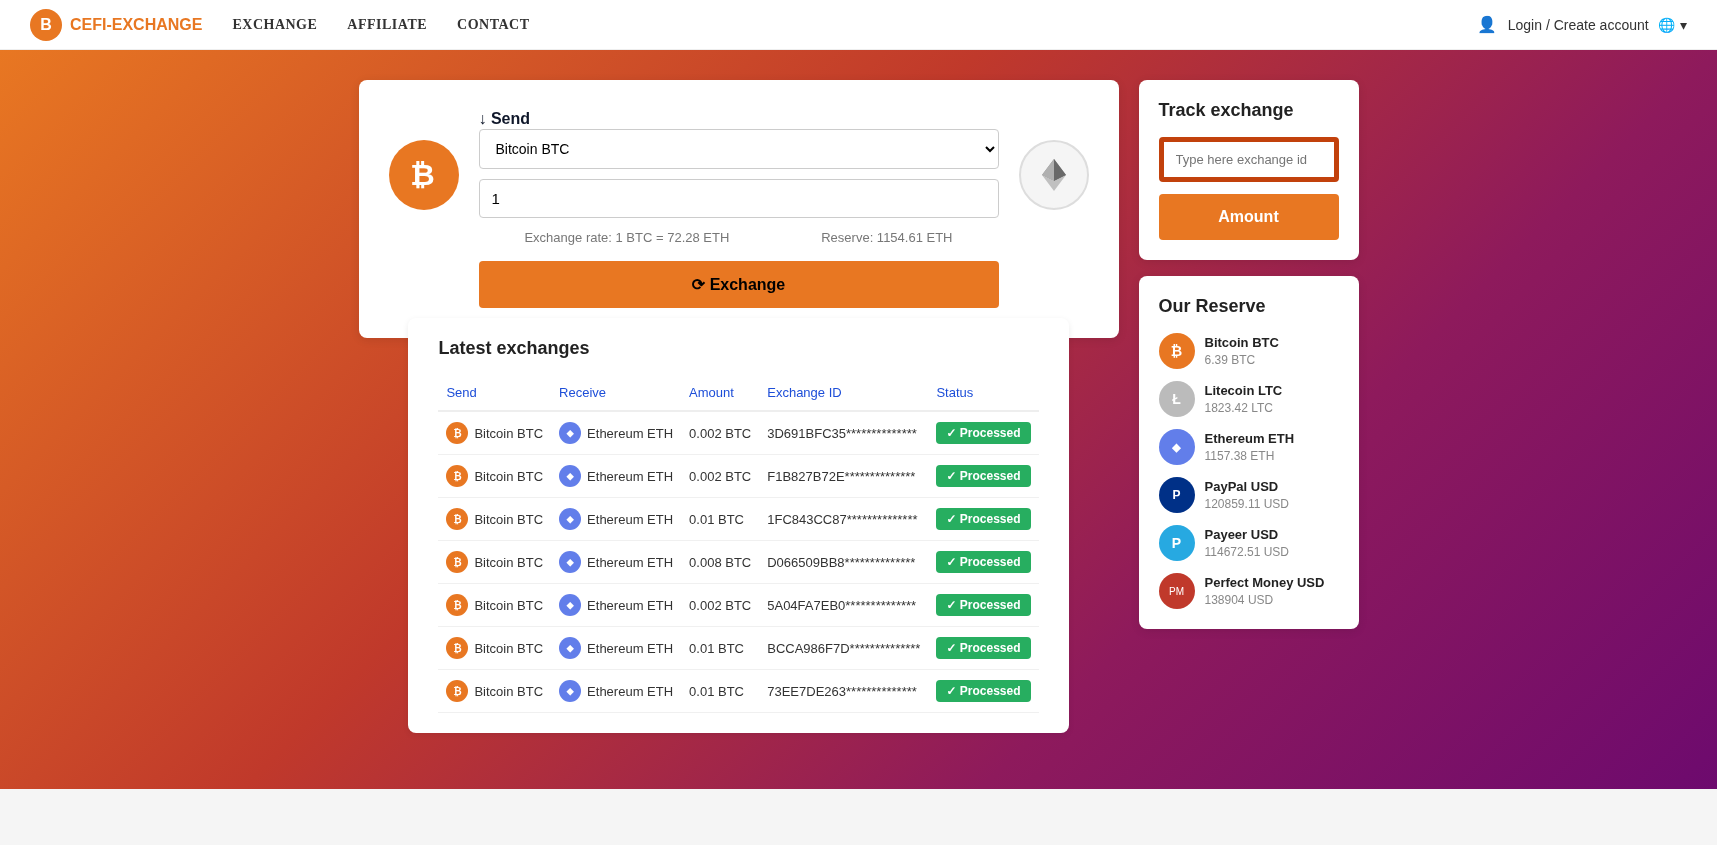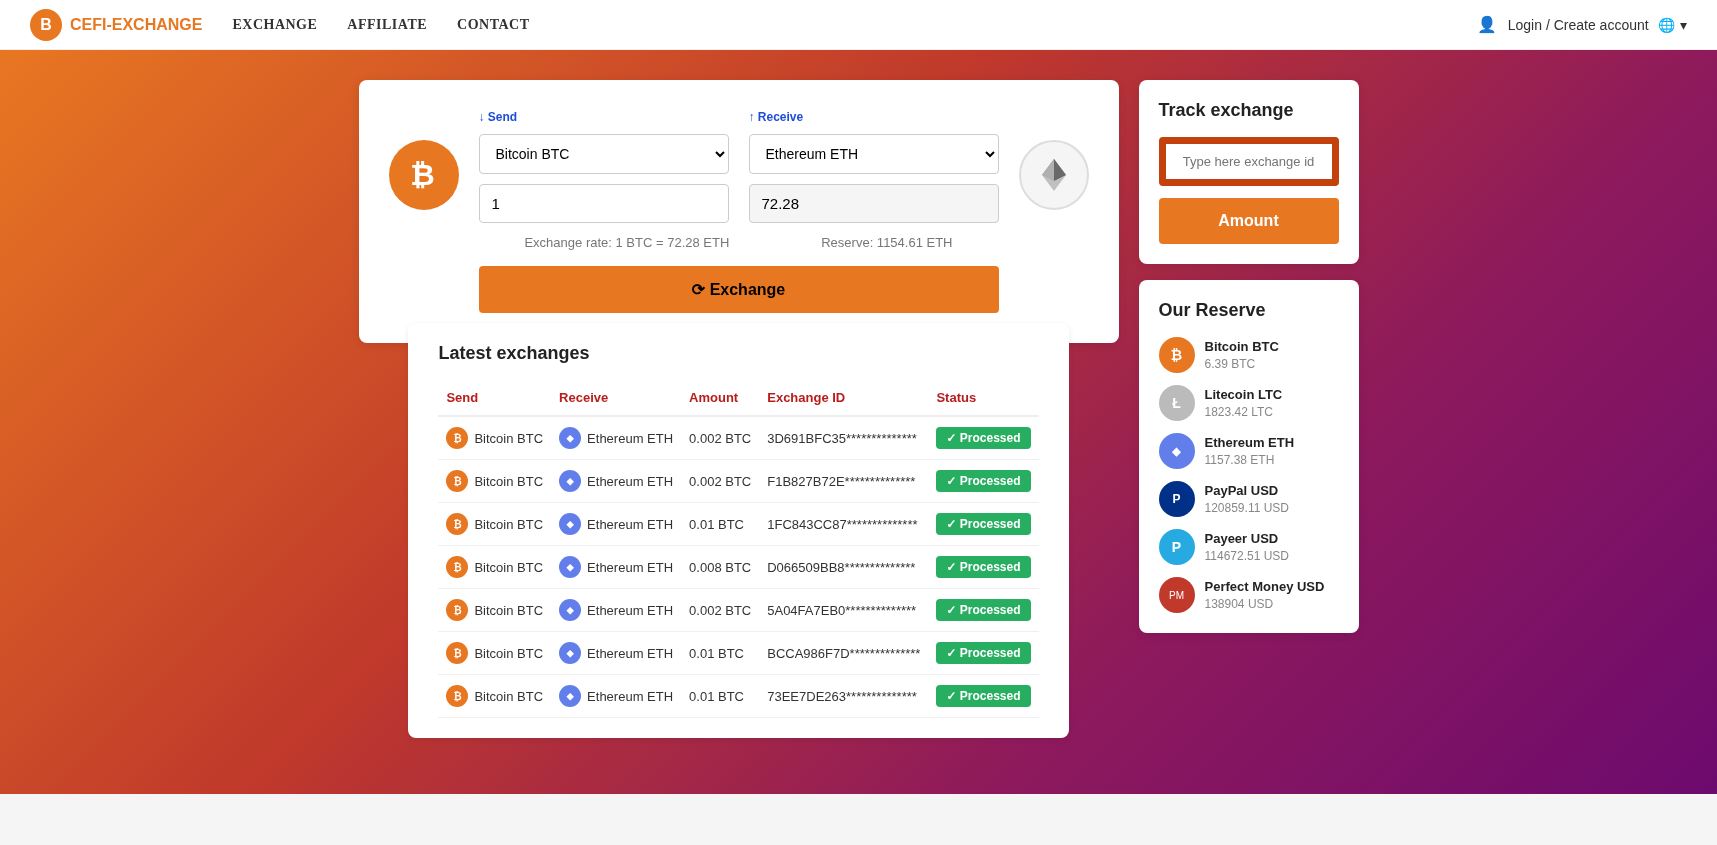--- a/index.html
+++ b/index.html
@@ -30,21 +30,21 @@
     }
     .exchange-main { display: flex; gap: 20px; align-items: flex-start; }
     .btc-logo {
       width: 70px; height: 70px; background: #e87722; border-radius: 50%;
       display: flex; align-items: center; justify-content: center; margin-top: 30px; flex-shrink: 0;
     }
     .btc-logo svg { width: 40px; height: 40px; }
     .exchange-form { flex: 1; }
     .form-cols { display: flex; gap: 20px; }
     .form-col { flex: 1; }
-    .form-label { font-size: 12px; font-weight: 600; color: #1d4ed8; margin-bottom: 10px; display: block; }
+    .form-label { font-size: 16px; font-weight: 600; color: #0f172a; margin-bottom: 1px; display: block; }
     .form-col select {
       width: 100%; padding: 10px 12px; border: 1px solid #ccc; border-radius: 4px;
       font-size: 14px; background: #fff; cursor: pointer; appearance: auto;
       margin-bottom: 10px;
     }
     .form-col input {
       width: 100%; padding: 10px 12px; border: 1px solid #ccc; border-radius: 4px;
       font-size: 15px;
     }
     .form-col input.receive-input { background: #f5f5f5; }
@@ -61,22 +61,22 @@
       display: block; width: 100%; padding: 14px; background: #e87722; color: #000000;
       border: none; border-radius: 4px; font-size: 16px; font-weight: bold; cursor: pointer;
       margin: 0 auto;
     }
 
     
     .side-cards { display: flex; flex-direction: column; gap: 16px; width: 220px; }
     .side-card { background: #fff; border-radius: 8px; padding: 20px; box-shadow: 0 2px 10px rgba(0,0,0,0.1); }
     .side-card h3 { font-size: 18px; font-weight: bold; margin-bottom: 16px; color: #222; }
     .track-input {
-      width: 100%; padding: 10px 12px; border: 7px solid #c2410c; border-radius: 4px;
-      font-size: 13px; color: #aaa; margin-bottom: 12px; text-align: center;
+      width: 100%; padding: 10px 12px; border: 5px solid #c2410c; border-radius: 4px;
+      font-size: 13px; color: #aaa; margin-bottom: 12px;
     }
     .track-btn {
       width: 100%; padding: 14px; background: #e87722; color: #fff;
       border: none; border-radius: 4px; font-size: 16px; font-weight: bold; cursor: pointer;
     }
     .reserve-list { display: flex; flex-direction: column; gap: 12px; }
     .reserve-item { display: flex; align-items: center; gap: 10px; }
     .reserve-icon {
       width: 36px; height: 36px; border-radius: 50%; display: flex; align-items: center;
       justify-content: center; font-weight: bold; font-size: 14px; flex-shrink: 0;
@@ -93,21 +93,21 @@
     
     .latest-section {
       max-width: 990px; margin: -20px auto 16px; background: #fff; border-radius: 8px;
       padding: 20px 30px; box-shadow: 0 2px 6px rgba(0,0,0,0.08);
       position: relative; z-index: 5;
     }
     .latest-section h2 { font-size: 18px; font-weight: bold; margin-bottom: 16px; color: #222; }
     .table-container { width: 100%; }
     table { width: 100%; border-collapse: collapse; }
     thead tr { border-bottom: 2px solid #eee; }
-    th { text-align: left; padding: 10px 8px; font-size: 13px; font-weight: 700; color: #b91c1c; }
+    th { text-align: left; padding: 10px 8px; font-size: 13px; font-weight: 400; color: #1d4ed8; }
     td { padding: 10px 8px; font-size: 13px; color: #333; border-bottom: 1px solid #f0f0f0; }
     .coin-cell { display: flex; align-items: center; gap: 6px; }
     .coin-icon { width: 22px; height: 22px; border-radius: 50%; display: flex; align-items: center; justify-content: center; font-weight: bold; font-size: 10px; flex-shrink: 0; }
     .coin-icon.btc { background: #e87722; color: #fff; }
     .coin-icon.eth-small { background: #627eea; color: #fff; font-size: 9px; }
     .status-badge {
       display: inline-flex; align-items: center; gap: 4px;
       background: #27ae60; color: #fff; padding: 4px 10px; border-radius: 4px; font-size: 12px; font-weight: 600;
     }
     .page-wrapper {
@@ -161,29 +161,20 @@
             <div class="form-cols">
               <div class="form-col">
                 <span class="form-label">↓ Send</span>
                 <select>
                   <option>Bitcoin BTC</option>
                   <option>Ethereum ETH</option>
                   <option>Litecoin LTC</option>
                 </select>
                 <input type="text" value="1" style="">
               </div>
-              <div class="form-col">
-                <span class="form-label">↑ Receive</span>
-                <select>
-                  <option>Ethereum ETH</option>
-                  <option>Bitcoin BTC</option>
-                  <option>Litecoin LTC</option>
-                </select>
-                <input type="text" class="receive-input" value="72.28" readonly="" style="">
-              </div>
             </div>
             <div class="exchange-info">
               <span>Exchange rate: 1 BTC = 72.28 ETH</span>
               <span>Reserve: 1154.61 ETH</span>
             </div>
             <button class="exchange-btn">⟳ Exchange</button>
           </div>
           <div class="eth-icon">
             <div class="eth-circle">
 

